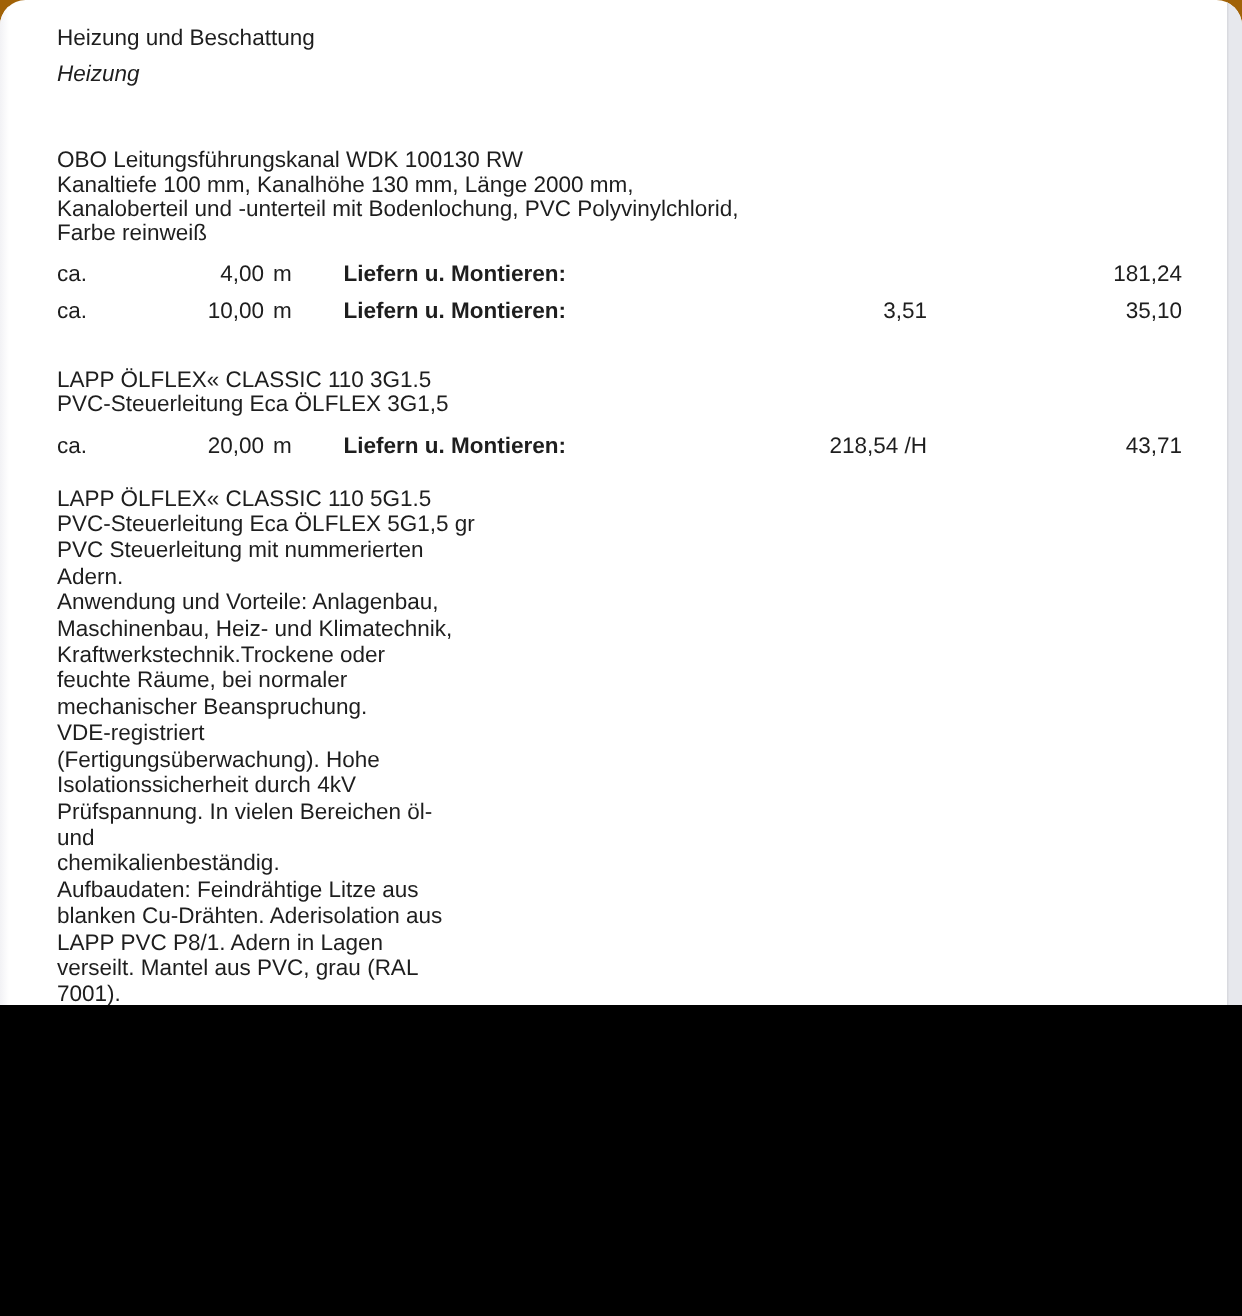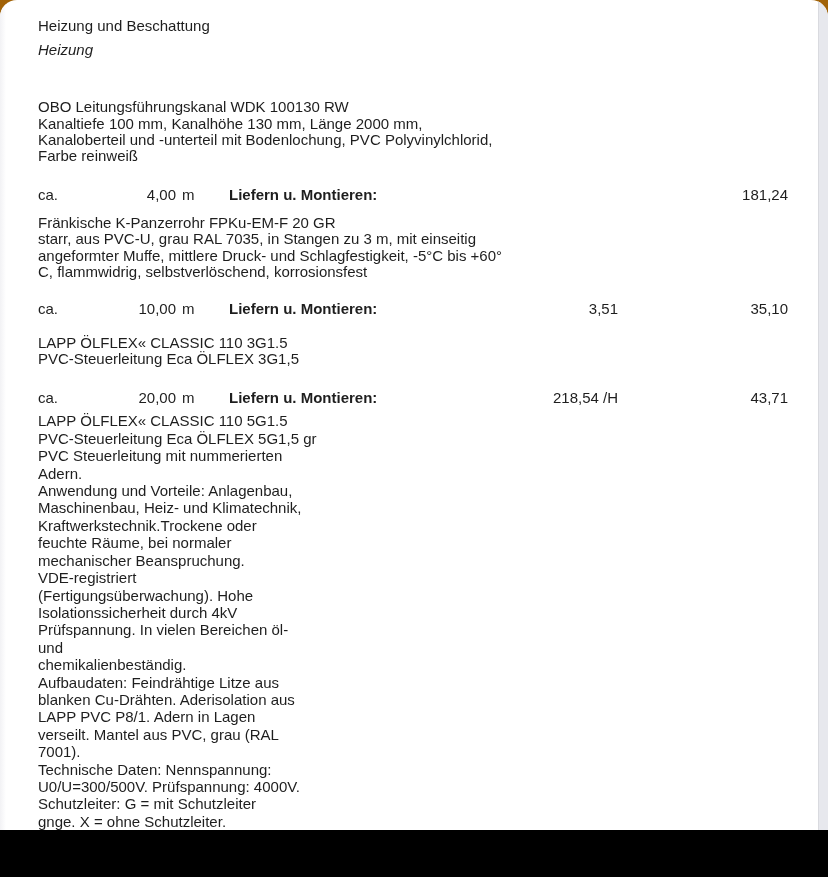--- a/index.html
+++ b/index.html
@@ -7,21 +7,21 @@
     padding: 0;
     width: 828px;
     height: 877px;
     background: #000000;
     overflow: hidden;
     font-family: "Liberation Sans", sans-serif;
   }
   .frame {
     position: relative;
     width: 828px;
-    height: 830px;
+    height: 670px;
     background: #a16207;
   }
   .page {
     position: absolute;
     inset: 0;
     background: #ffffff;
     border-radius: 17px 17px 0 0;
     overflow: hidden;
   }
   .left-edge {
@@ -55,21 +55,21 @@
   .desc-2 { margin-top: 24px; }
   .row-2  { margin-top: 9px; }
   .desc-3 { margin-top: 30px; }
   .row-3  { margin-top: 11px; }
   .desc-4 { margin-top: 18px; line-height: 17.4px; max-width: 360px; }
   .qtyrow {
     position: relative;
     height: 16px;
     line-height: 16px;
   }
-  .qtyrow .c { position: absolute; top: 12px; white-space: nowrap; }
+  .qtyrow .c { position: absolute; top: 0; white-space: nowrap; }
   .c-prefix  { left: 0; }
   .c-qty     { left: 58px;  width: 80px;  text-align: right; }
   .c-unit    { left: 144px; }
   .c-service { left: 191px; font-weight: bold; }
   .c-price   { left: 360px; width: 220px; text-align: right; }
   .c-total   { right: 0;    width: 150px; text-align: right; }
 </style>
 </head>
 <body>
 
@@ -88,24 +88,20 @@
 Kanaloberteil und -unterteil mit Bodenlochung, PVC Polyvinylchlorid,
 Farbe reinweiß</div>
       <div class="qtyrow row-1">
         <span class="c c-prefix">ca.</span>
         <span class="c c-qty">4,00</span>
         <span class="c c-unit">m</span>
         <span class="c c-service">Liefern u. Montieren:</span>
         <span class="c c-total">181,24</span>
       </div>
 
-      <div class="desc desc-2">Fränkische K-Panzerrohr FPKu-EM-F 20 GR
-starr, aus PVC-U, grau RAL 7035, in Stangen zu 3 m, mit einseitig
-angeformter Muffe, mittlere Druck- und Schlagfestigkeit, -5°C bis +60°
-C, flammwidrig, selbstverlöschend, korrosionsfest</div>
       <div class="qtyrow row-2">
         <span class="c c-prefix">ca.</span>
         <span class="c c-qty">10,00</span>
         <span class="c c-unit">m</span>
         <span class="c c-service">Liefern u. Montieren:</span>
         <span class="c c-price">3,51</span>
         <span class="c c-total">35,10</span>
       </div>
 
       <div class="desc desc-3">LAPP ÖLFLEX« CLASSIC 110 3G1.5

